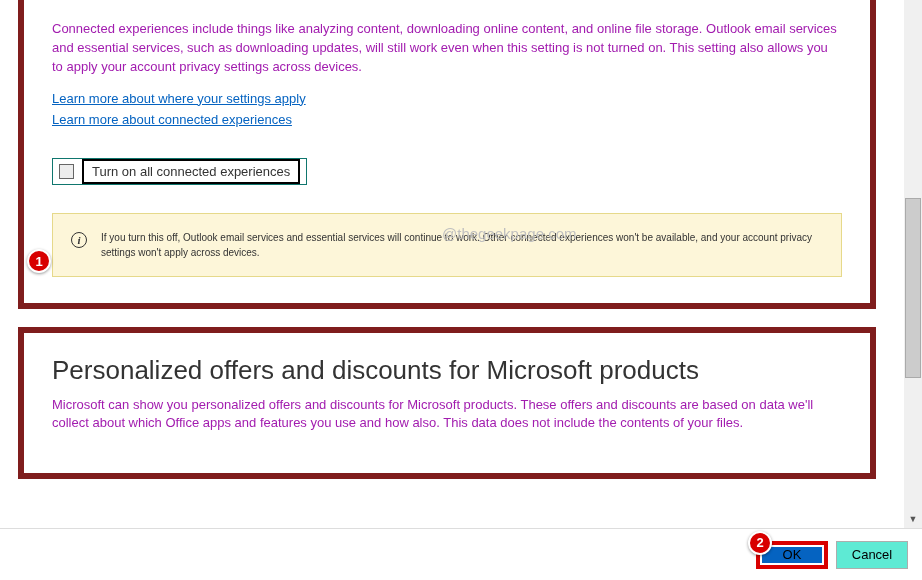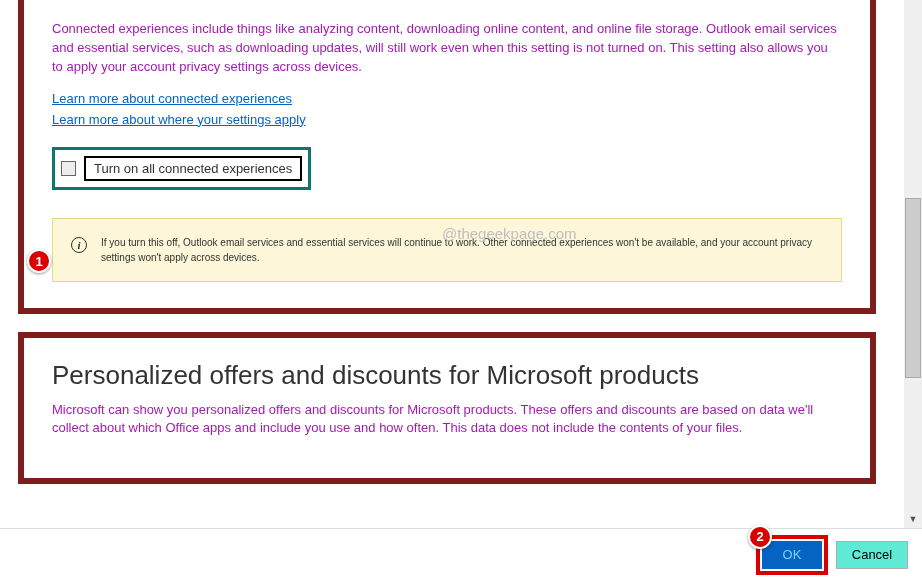--- a/index.html
+++ b/index.html
@@ -50,26 +50,26 @@
       text-decoration: underline;
       font-size: 13px;
       margin: 6px 0;
       width: fit-content;
       cursor: pointer;
     }
     .links-block {
       margin-bottom: 14px;
     }
     .checkbox-row-wrap {
-      border: 3px solid #0f766e;
-      padding: 6px 6px;
+      border: 1px solid #0f766e;
+      padding: 0 6px;
       display: inline-flex;
       align-items: center;
       position: relative;
-      margin-top: 6px;
+      margin-top: 17px;
     }
     .checkbox-box {
       width: 15px;
       height: 15px;
       border: 1px solid #666;
       background: #ededed;
       margin-right: 8px;
       cursor: pointer;
     }
     .checkbox-label-box {
@@ -187,53 +187,53 @@
       align-items: center;
       justify-content: center;
     }
     .btn-ok-wrap {
       border: 4px solid #d80000;
       padding: 2px;
       position: relative;
     }
     .btn-ok {
       background: #0563c1;
-      color: #7dd3fc;
+      color: #000000;
       border: 1px solid #0563c1;
       min-width: 60px;
-      height: 28px;
+      height: 16px;
     }
     .annot-2 { left: -12px; top: -14px; }
   </style>
 </head>
 <body>
 
 <div class="scroll-area">
 
   <div class="panel panel-top">
     <div class="section-desc">Connected experiences include things like analyzing content, downloading online content, and online file storage. Outlook email services and essential services, such as downloading updates, will still work even when this setting is not turned on. This setting also allows you to apply your account privacy settings across devices.</div>
     <div class="links-block">
+      <a class="link">Learn more about where your settings apply</a>
       <a class="link">Learn more about connected experiences</a>
-      <a class="link">Learn more about where your settings apply</a>
     </div>
 
     <div class="checkbox-row-wrap">
       <div class="checkbox-box"></div>
       <div class="checkbox-label-box">Turn on all connected experiences</div>
     </div>
 
     <div class="info-box">
       <div class="info-icon">i</div>
       <div class="info-text">If you turn this off, Outlook email services and essential services will continue to work. Other connected experiences won't be available, and your account privacy settings won't apply across devices.</div>
     </div>
   </div>
 
   <div class="panel">
     <div class="section-heading">Personalized offers and discounts for Microsoft products</div>
-    <div class="section-desc">Microsoft can show you personalized offers and discounts for Microsoft products. These offers and discounts are based on data we'll collect about which Office apps and include you use and how often. This data does not include the contents of your files.</div>
+    <div class="section-desc">Microsoft can show you personalized offers and discounts for Microsoft products. These offers and discounts are based on data we'll collect about which Office apps and features you use and how also. This data does not include the contents of your files.</div>
   </div>
 
   <div class="annot-circle annot-1">1</div>
   <div class="watermark">@thegeekpage.com</div>
 
 </div>
 
 <div class="scrollbar-track">
   <div class="scrollbar-thumb"></div>
   <div class="scrollbar-arrow-down">▼</div>

